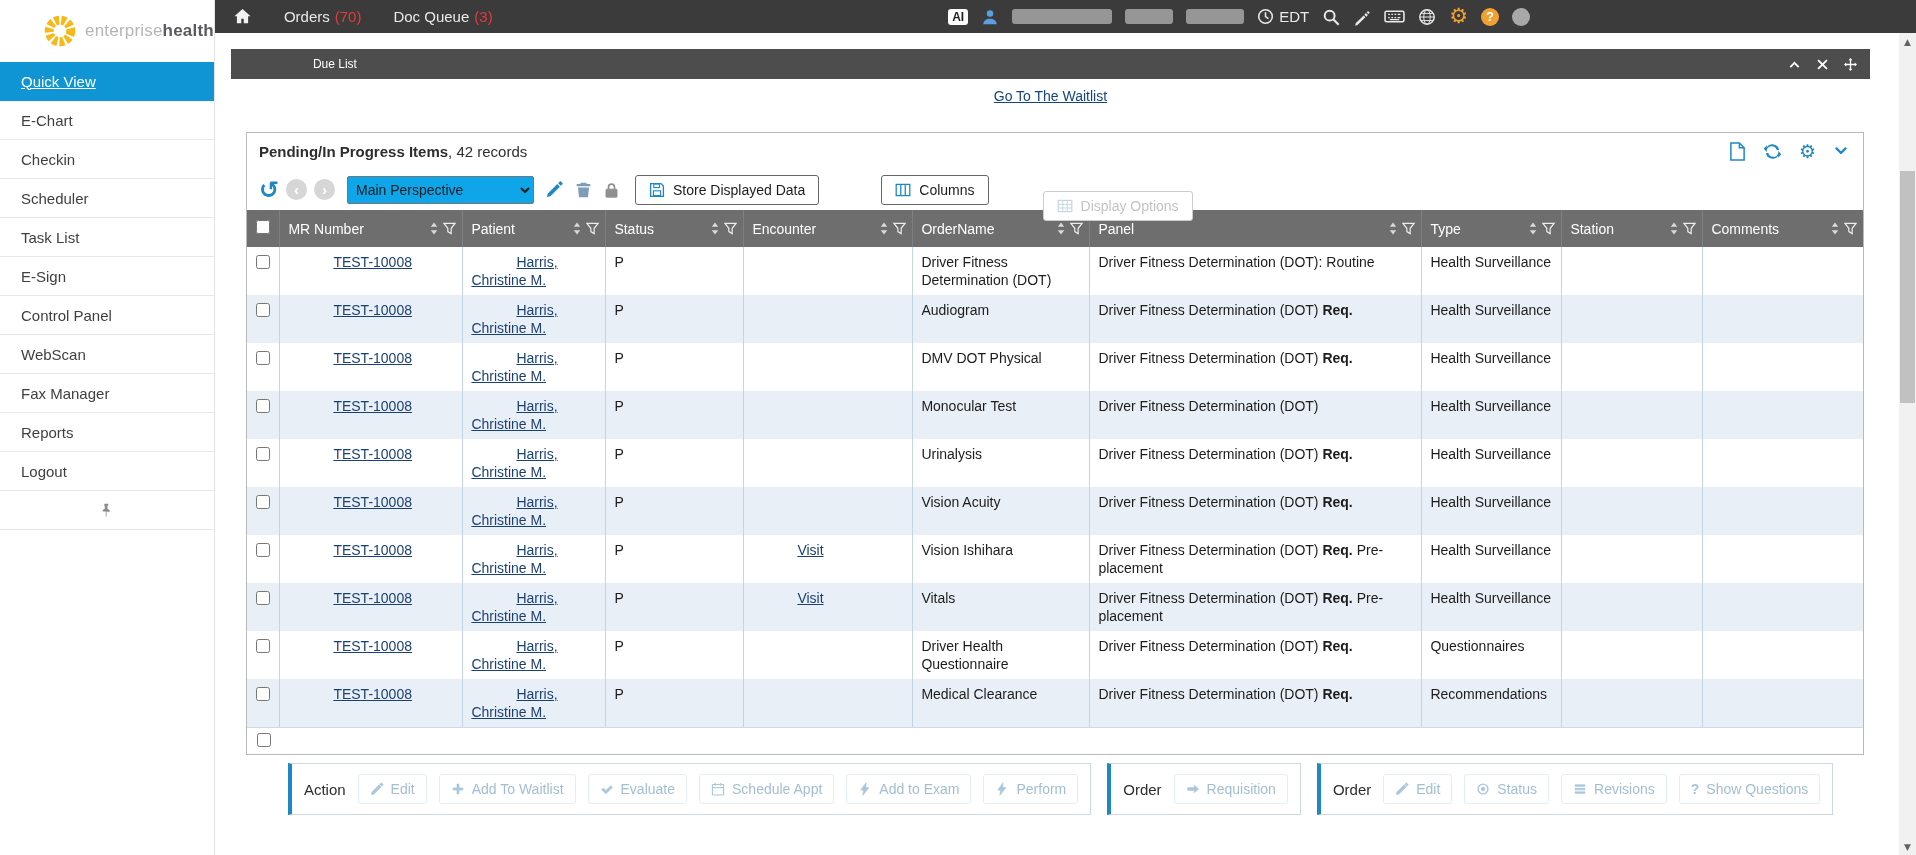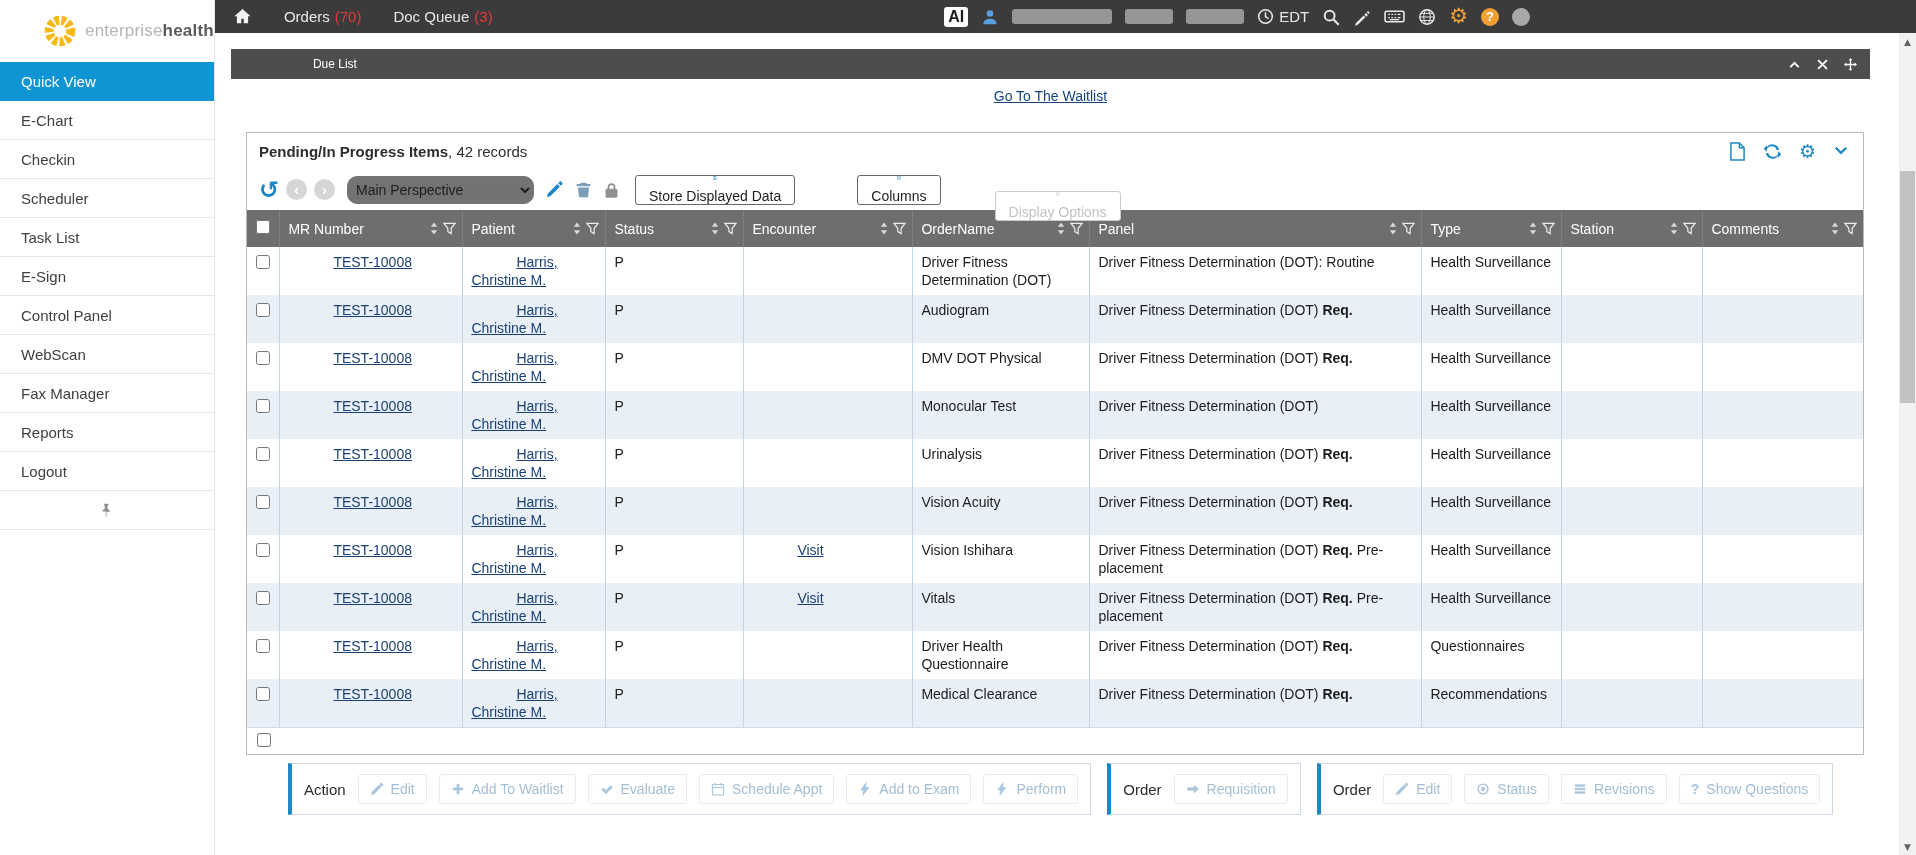--- a/index.html
+++ b/index.html
@@ -9,33 +9,33 @@
 
   
   .sidebar { flex:0 0 187px; background:#fff; border-right:1px solid #e3e3e3; }
   .logo { height:62px; display:flex; align-items:center; padding-left:10px; gap:7px;margin-left:32px; }
   .logo-sun { width:36px; height:36px; }
   .logo-text { font-size:17px; letter-spacing:.2px; }
   .logo-e { color:#b3b5b7; }
   .logo-h { color:#595b5e; font-weight:bold; }
   .menu-item { height:39px; display:flex; align-items:center; padding-left:21px;
                font-size:15px; color:#3f3f3f; border-bottom:1px solid #e7e7e7; cursor:pointer; }
-  .menu-item.active { background:#1095d4; color:#fff; border-color:#1095d4; }
+  .menu-item.active { background:#1095d4; color:#fff; border-color:#1095d4;text-decoration:underline; }
   .pin-row { height:39px; display:flex; align-items:center; justify-content:center;
              border-bottom:1px solid #e7e7e7; }
 
   
   .main-wrap { flex:1; display:flex; flex-direction:column; min-width:0; }
   .topbar { height:33px; background:#3b3b3b; display:flex; align-items:center;
             color:#e9e9e9; padding-left:18px; padding-right:386px; flex:0 0 33px; }
   .tb-left { display:flex; align-items:center; gap:32px; }
   .tb-link { display:flex; gap:5px; font-size:15px; cursor:pointer; white-space:nowrap; }
   .tb-count { color:#e23b3b; }
   .tb-right { margin-left:auto; display:flex; align-items:center; gap:13px; }
-  .ai-badge { background:#fff; color:#1d1d1d; font-weight:bold; font-size:16px;
+  .ai-badge { background:#fff; color:#1d1d1d; font-weight:bold; font-size:12px;
               padding:2px 4px; border-radius:3px; line-height:1;margin-left:22px; }
   .blur { background:#969696; border-radius:3px; height:15px; display:inline-block; }
   .tb-time { display:flex; align-items:center; gap:5px; font-size:15px; }
   .ic { width:18px; height:18px; fill:currentColor; display:inline-block; }
   .tb-home { width:19px; height:19px; color:#f2f2f2; }
   .person { color:#5aa0e0; }
   .gear-orange { color:#f0a132; font-size:21px; line-height:1;
                  font-family:"DejaVu Sans",sans-serif; cursor:pointer; }
   .help { width:18px; height:18px; border-radius:50%; background:#f0a132; color:#fff;
           font-weight:bold; font-size:13px; display:flex; align-items:center;
@@ -64,28 +64,28 @@
   .gear-blue { color:#1e88c7; font-size:19px; line-height:1;
                font-family:"DejaVu Sans",sans-serif; cursor:pointer; }
 
   .toolbar { height:41px; display:flex; align-items:center; padding:0 12px; }
   .undo { color:#1e88c7; font-size:24px; line-height:1; font-weight:bold;
           font-family:"DejaVu Sans",sans-serif; cursor:pointer; }
   .nav-circle { width:21px; height:21px; border-radius:50%; background:#d6d6d6; color:#fff;
                 display:flex; align-items:center; justify-content:center; font-size:15px;
                 font-weight:bold; margin-left:7px; }
   .toolbar select { height:28px; width:187px; font-size:14px; border:1px solid #767676;
-                    border-radius:10px; padding:0 4px; margin-left:12px; background:#737373; color:#1d1d1d; }
+                    border-radius:2px; padding:0 4px; margin-left:12px; background:#0ea5e9; color:#1d1d1d; }
   .tool-ic { width:19px; height:19px; margin-left:11px; cursor:pointer; }
   .pencil { fill:#1e88c7; }
   .trash { fill:#7d9cb5; }
   .lock { fill:#8f8f8f; stroke:#8f8f8f; }
   .btn { height:30px; border:1px solid #676767; background:#fff; border-radius:3px;
          display:flex; align-items:center; gap:8px; padding:0 13px; font-size:14px;
-         color:#1d1d1d; cursor:pointer; font-family:inherit;flex-direction:column; }
+         color:#1d1d1d; cursor:pointer; font-family:inherit; }
   .btn .ic { width:16px; height:16px; fill:#1e88c7; stroke:#1e88c7; }
   .btn-store { margin-left:15px; }
   .btn-cols { margin-left:62px; }
   .btn-disp { margin-left:54px;margin-top:32px; }
   .btn.disabled { border-color:#cccccc; color:#c3c3c3; cursor:default; }
   .btn.disabled .ic { fill:#c3d6e4; stroke:#c3d6e4; }
 
   
   table { width:100%; border-collapse:collapse; table-layout:fixed; }
   thead th { background:#6e6e6e; color:#fff; font-weight:normal; font-size:14px; height:37px;

